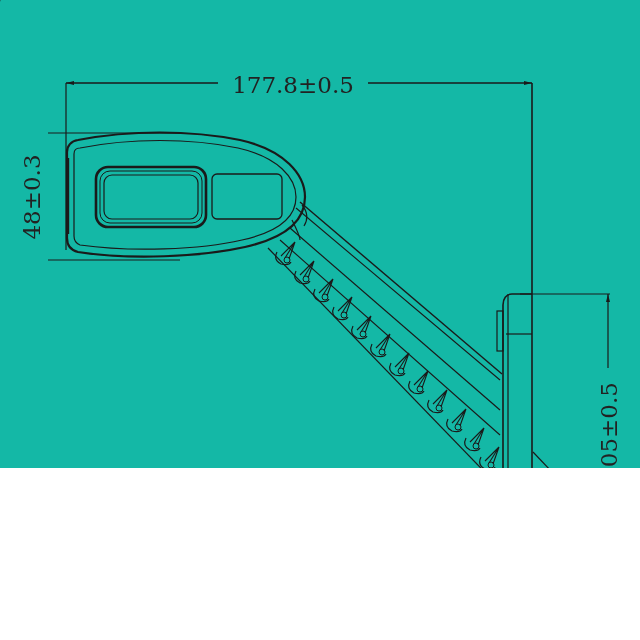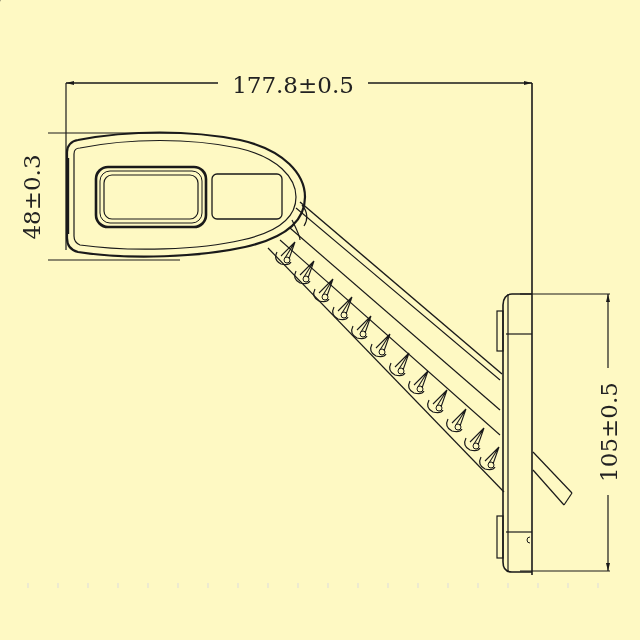--- a/index.html
+++ b/index.html
@@ -1,16 +1,16 @@
 <!DOCTYPE html>
 <html><head>
   <meta charset="utf-8">
   <style>
     html, body { margin: 0; padding: 0; background: #ffffff; }
-    .canvas { position: relative; width: 640px; height: 640px; background: #fef9c3; overflow: hidden; }
+    .canvas { position: relative; width: 640px; height: 468px; background: #14b8a6; overflow: hidden; }
     svg { position: absolute; left: 0; top: 0; }
     .dim-label { font-family: "DejaVu Serif", "Liberation Serif", serif; font-size: 23px; fill: #222222; }
     .ln { stroke: #1a1a1a; fill: none; }
   </style>
 </head>
 <body>
 
 <div class="canvas">
   <svg width="640" height="640" viewBox="0 0 640 640">
 

